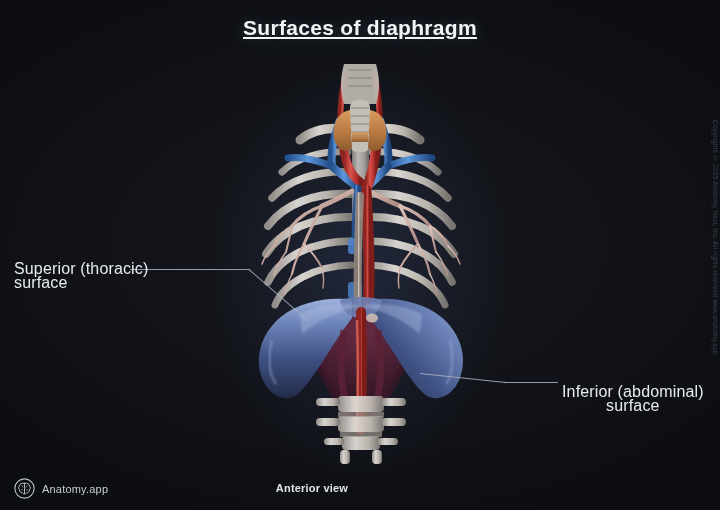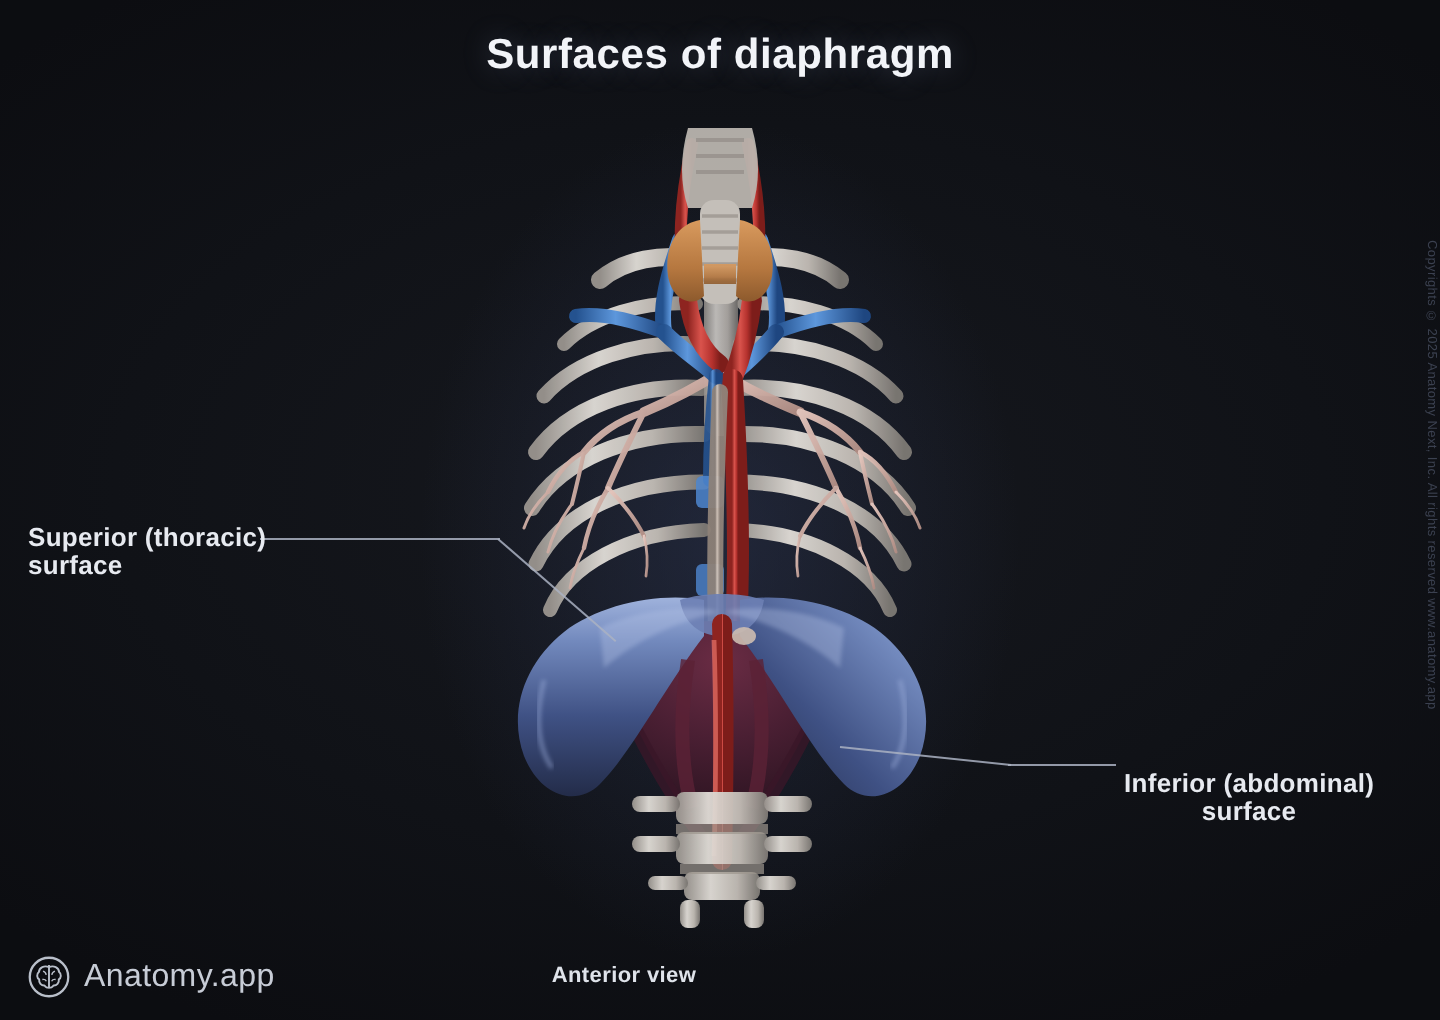--- a/index.html
+++ b/index.html
@@ -9,44 +9,45 @@
     font-family:"Liberation Sans", sans-serif;
     position:relative;
   }
   #stage{position:absolute;inset:0;background:radial-gradient(ellipse 70% 60% at 50% 48%, #16181e 0%, #101217 60%, #0c0d11 100%);}
 
   
   .title{
     position:absolute;top:16px;left:0;width:720px;text-align:center;
     color:#f2f4f8;font-size:21px;font-weight:bold;letter-spacing:.3px;
     text-shadow:0 0 14px rgba(160,180,220,.25);
+    text-decoration:underline;
   }
 
   
   .caption{
     position:absolute;top:482px;left:0;width:624px;text-align:center;
     color:#dfe3ea;font-size:11px;font-weight:bold;letter-spacing:.2px;
   }
 
   
-  .label{position:absolute;color:#e7eaf0;font-size:13px;line-height:14px;letter-spacing:.15px;font-weight:bold;}
+  .label{position:absolute;color:#e7eaf0;font-size:16px;line-height:14px;letter-spacing:.15px;}
   .label.left{left:14px;top:262px;text-align:left;}
   .label.right{left:562px;top:385px;text-align:center;}
   .lead{position:absolute;background:#aab2c2;height:1px;transform-origin:0 50%;opacity:.85;}
 
   
   .copyright{
     position:absolute;right:1px;top:120px;
     writing-mode:vertical-rl;
     color:#3b4150;font-size:6.5px;letter-spacing:.2px;white-space:nowrap;
   }
 
   
   .logo{position:absolute;left:14px;top:478px;display:flex;align-items:center;gap:7px;}
-  .logo-txt{color:#c7ccd6;font-size:16px;letter-spacing:.2px;}
+  .logo-txt{color:#c7ccd6;font-size:11px;letter-spacing:.2px;}
 
   
   #art{position:absolute;left:0;top:0;width:720px;height:510px;}
 </style>
 </head>
 <body>
 
 <div id="stage">
 
   <svg id="art" viewBox="0 0 720 510">

